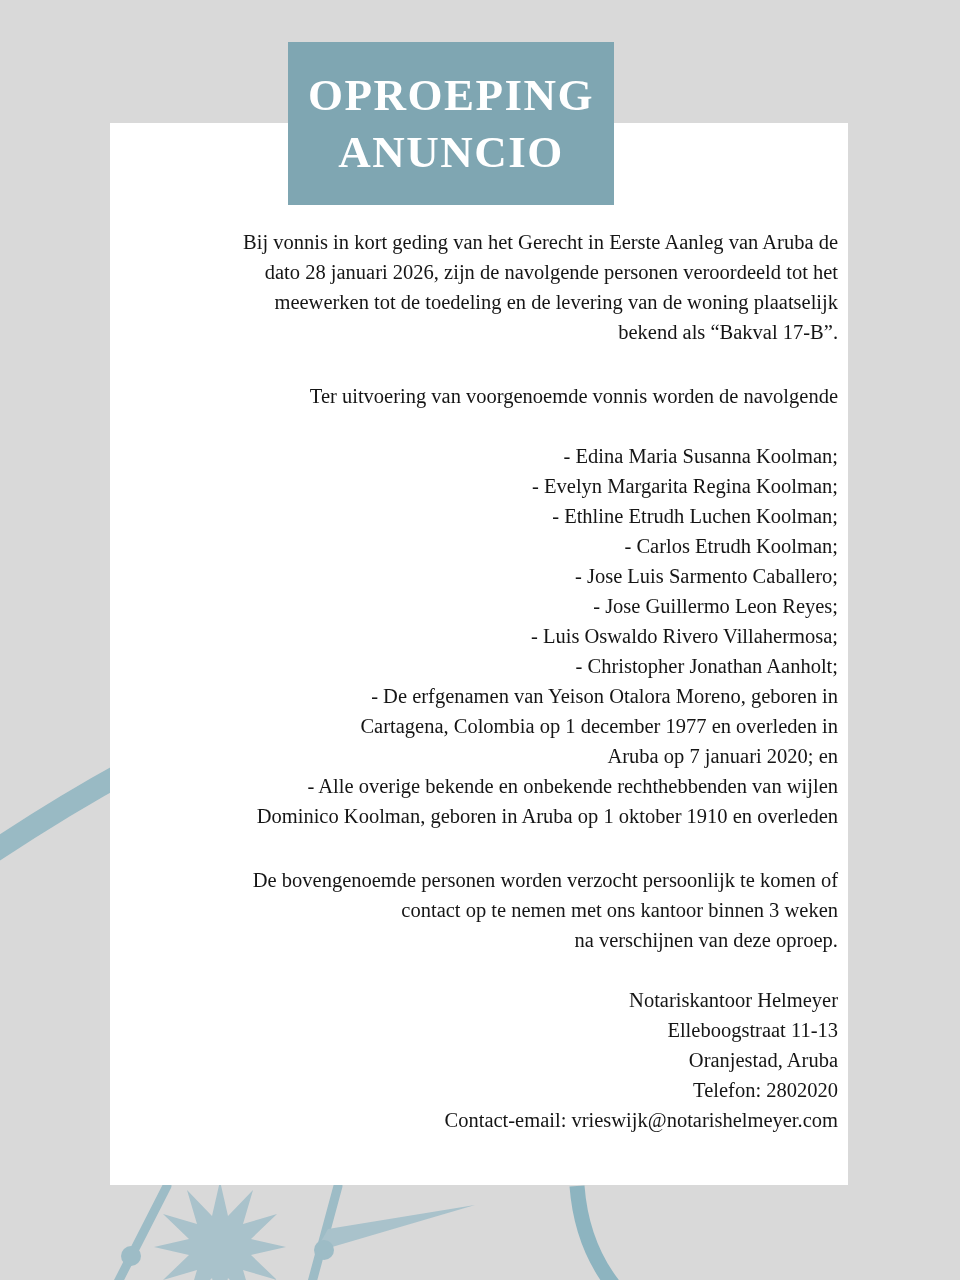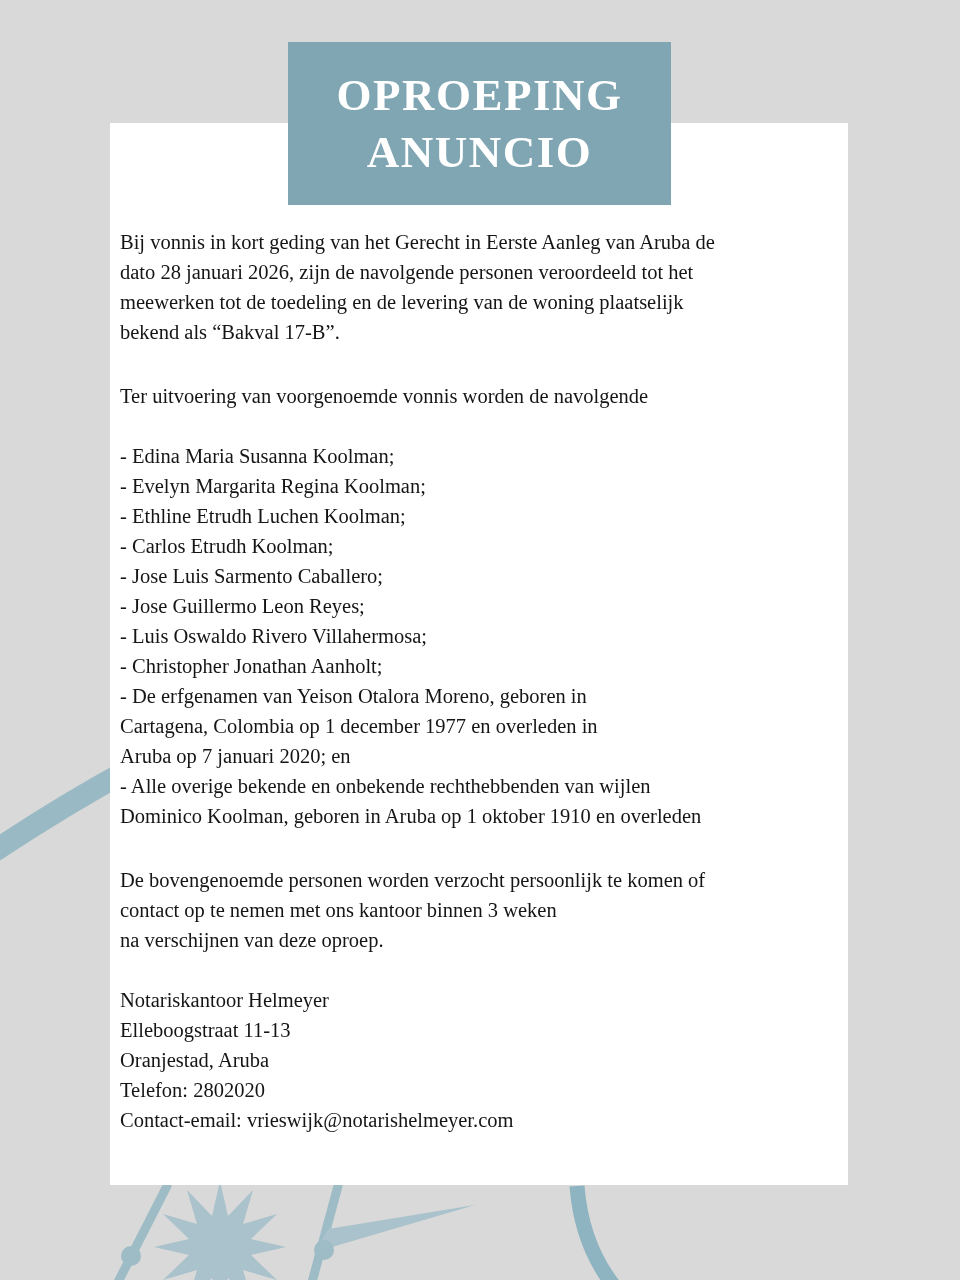--- a/index.html
+++ b/index.html
@@ -35,42 +35,42 @@
   .card {
     position: absolute;
     left: 110px; top: 123px;
     width: 738px; height: 1062px;
     background: var(--card_bg);
     z-index: 2;
   }
   .banner {
     position: absolute;
     left: 288px; top: 42px;
-    width: 383px; height: 163px;
+    width: 326px; height: 163px;
     background: var(--banner_bg);
     z-index: 3;
     display: flex;
     flex-direction: column;
     align-items: center;
     justify-content: center;
     text-align: center;
   }
   .banner-line {
     display: block;
     color: var(--banner_text);
     font-size: 45px;
     font-weight: 700;
     line-height: 57px;
     letter-spacing: 1.5px;
   }
   .content {
     position: relative;
     width: 100%; height: 100%;
     padding: 104px 10px 12px;
-    text-align: left;
+    text-align: right;
     color: var(--body_text);
     font-size: 20.5px;
     line-height: 30px;
   }
   .tline { display: block; }
   .b { font-weight: 400; }
   .para-gap-lg { margin-bottom: 34px; }
   .para-gap-md { margin-bottom: 30px; }
   .para-gap-sm { margin-bottom: 34px; }
 </style>

